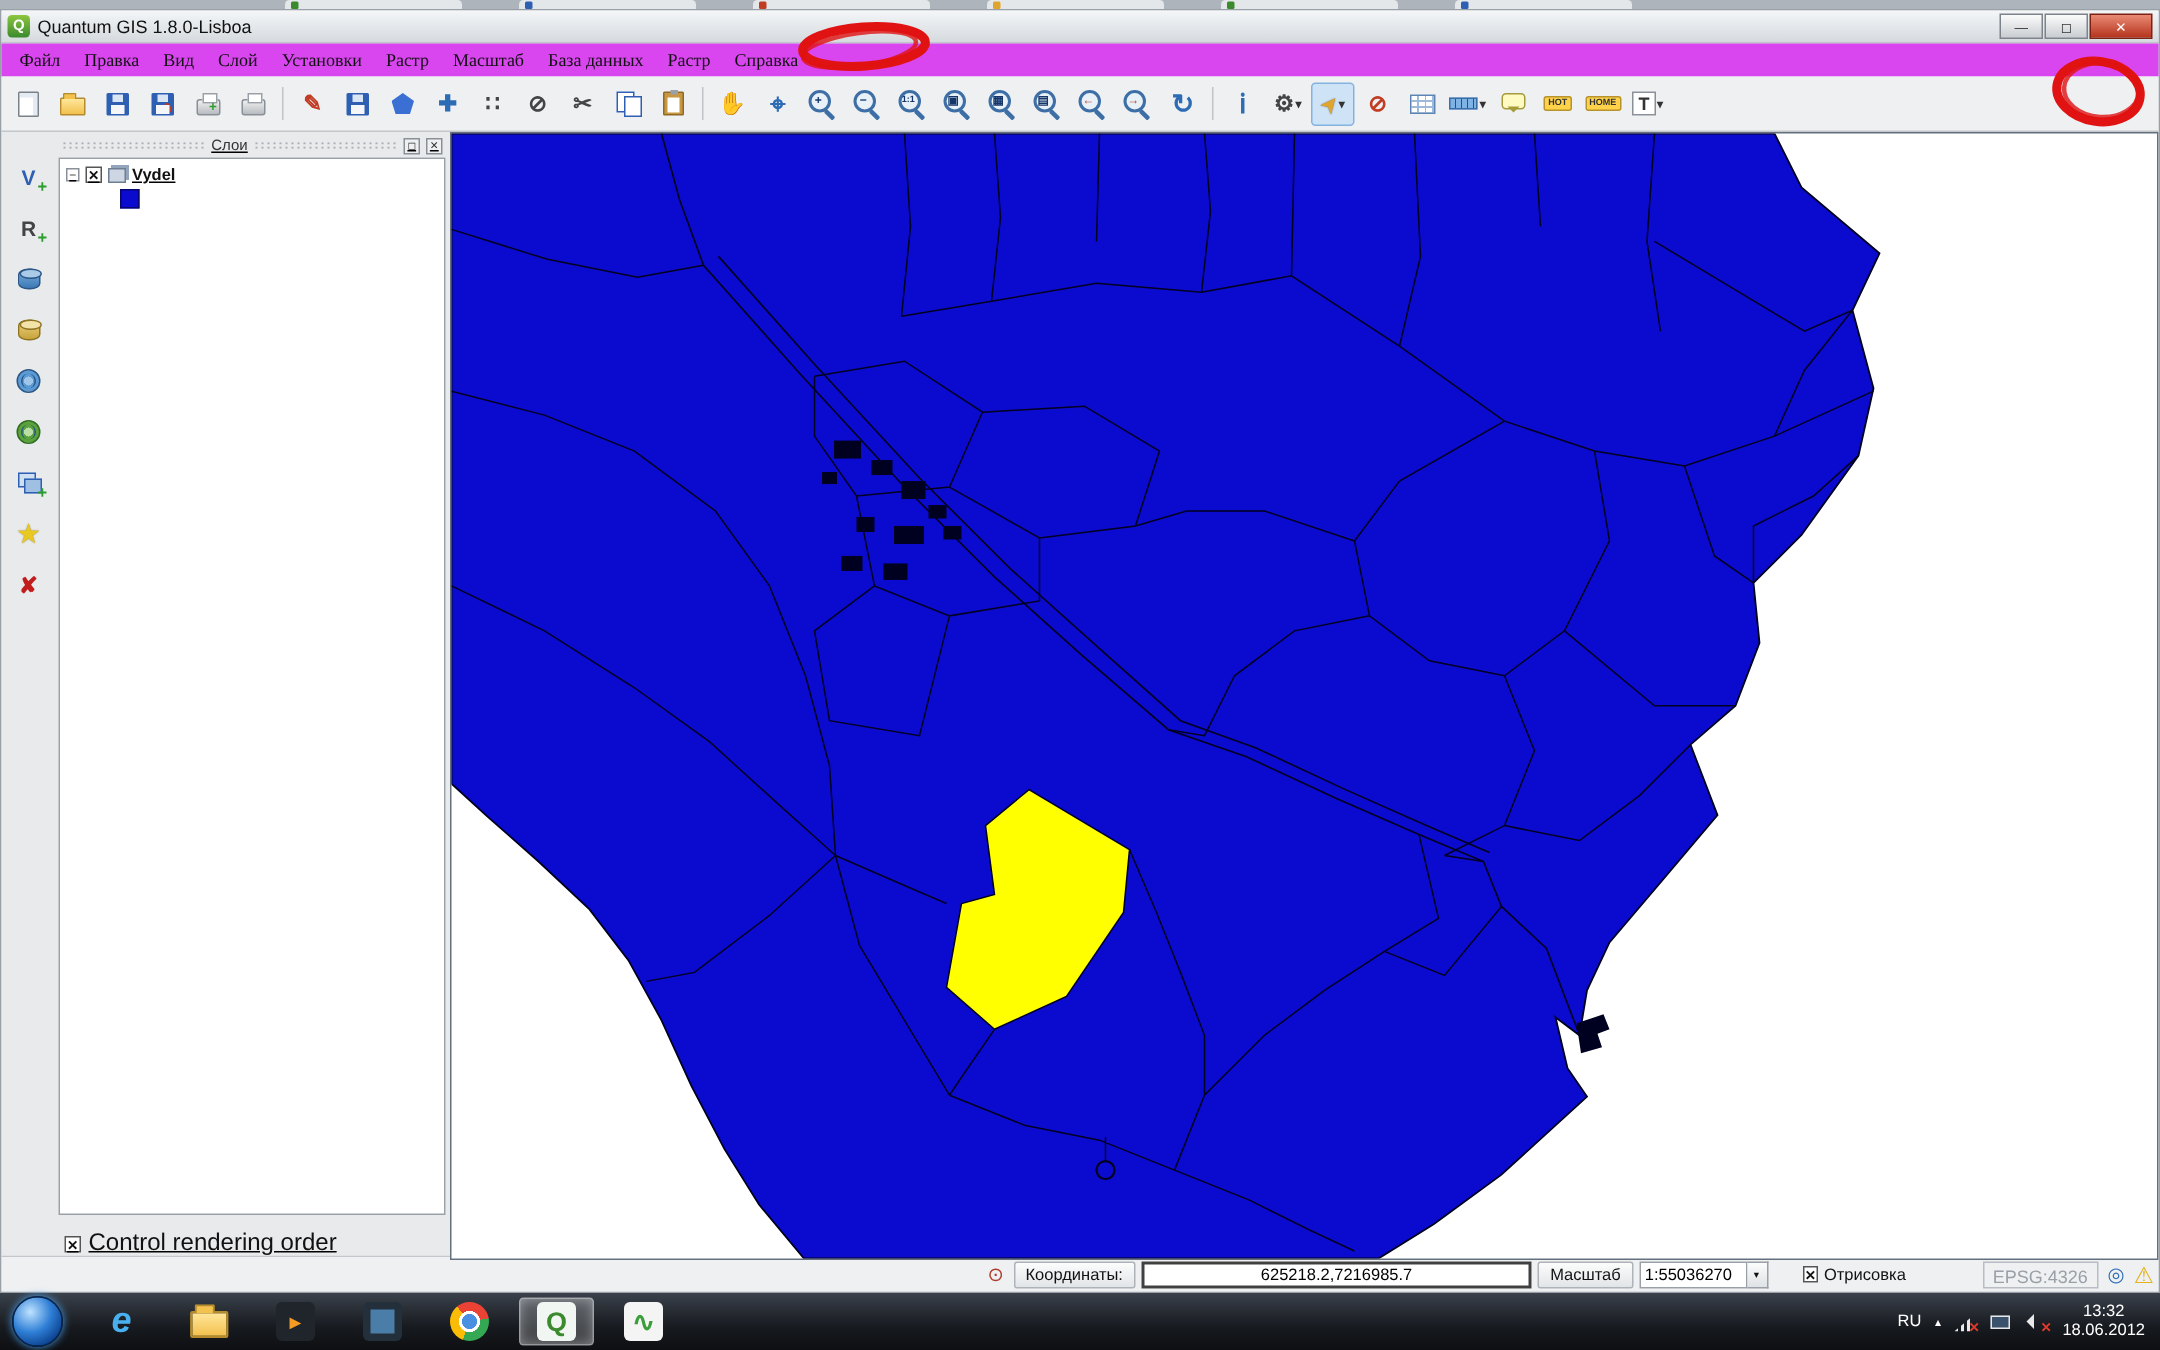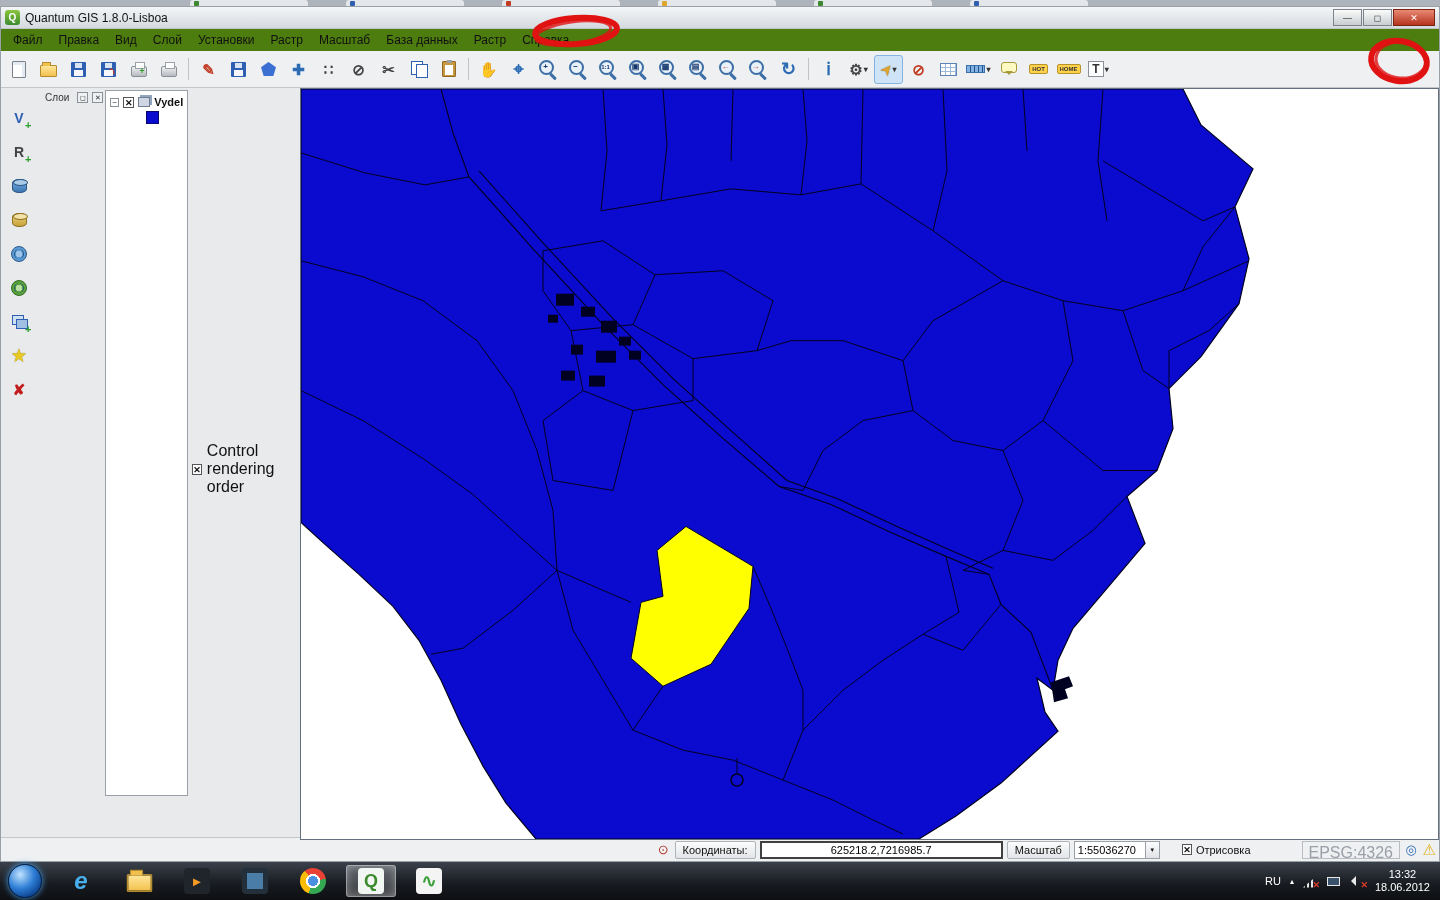--- a/index.html
+++ b/index.html
@@ -13,21 +13,21 @@
 
   
   .window { position:absolute; top:6px; left:0; width:1440px; height:856px; background:#eef0f2; border:1px solid #9aa0a8; display:flex; flex-direction:column; }
   .titlebar { height:22px; background:linear-gradient(#f4f6f8,#d5dade); display:flex; align-items:center; padding:0 4px; gap:5px; border-bottom:1px solid #bfc4ca; }
   .app-ic { width:15px; height:15px; border-radius:3px; background:linear-gradient(#8cc63f,#3b8a2e); color:#fff; font-size:10px; font-weight:bold; display:flex; align-items:center; justify-content:center; }
   .title { font-size:12px; color:#111; flex:1; }
   .winbtns { display:flex; gap:1px; }
   .win-btn { width:29px; height:17px; border:1px solid #7d838a; background:linear-gradient(#fbfbfb,#c9cdd1); font-size:9px; display:flex; align-items:center; justify-content:center; color:#333; }
   .win-btn.close { width:42px; background:linear-gradient(#e98a74,#b5331d); color:#fff; border-color:#7c2213; }
 
-  .menubar { height:22px; display:flex; align-items:center; background:#4d7c0f; padding-left:4px; }
+  .menubar { height:22px; display:flex; align-items:center; background:#d946ef; padding-left:4px;font-family:Liberation Serif, serif; }
   .menu-item { font-size:12px; color:#111; padding:3px 8px; cursor:default; }
 
   .toolbar { height:37px; background:#eef0f2; border-bottom:1px solid #c3c7cc; display:flex; align-items:center; padding:0 3px; gap:1px; }
   .tb-btn { min-width:29px; height:29px; border-radius:3px; display:flex; align-items:center; justify-content:center; gap:1px; position:relative; }
   .tb-btn.pressed { background:#cfe3f6; border:1px solid #84b3e0; }
   .tb-sep { width:1px; height:22px; background:#c0c4c9; margin:0 4px; }
   .glyph { font-size:15px; color:#444; line-height:1; }
   .glyph.red { color:#c23b23; } .glyph.blue { color:#2d6cb5; } .glyph.tan { color:#caa36a; } .glyph.big { font-size:18px; font-weight:bold; }
   .dd { font-size:8px; color:#333; }
 
@@ -79,21 +79,21 @@
     radial-gradient(circle at 50% 50%, #9fc6e8 0 30%, #5b9bd5 31% 100%); position:relative; }
   .ic-globe::after { content:""; position:absolute; inset:2px; border-radius:50%; border-left:1px solid #2a5584; border-right:1px solid #2a5584; }
   .ic-globe.green { background:radial-gradient(circle at 50% 50%, #b9e0a2 0 30%, #5aa33c 31% 100%); border-color:#2f6b1c; }
   .ic-layers { width:15px; height:13px; position:relative; }
   .ic-layers::before,.ic-layers::after { content:""; position:absolute; width:10px; height:8px; background:#cfe0f2; border:1px solid #2f5fb3; }
   .ic-layers::before { left:0; top:0; } .ic-layers::after { left:4px; top:4px; background:#9fc0e2; }
   .star { color:#e8c822; font-size:16px; text-shadow:0 0 1px #8a7313; font-style:normal; }
   .xred { color:#c21d1d; font-size:15px; font-weight:bold; font-style:normal; }
 
   
-  .left-dock { position:absolute; left:38px; top:2px; width:258px; height:748px; display:flex; flex-direction:row; }
+  .left-dock { position:absolute; left:38px; top:2px; width:258px; height:748px; display:flex; flex-direction:column;text-decoration:underline; }
   .panel-header { height:15px; display:flex; align-items:center; gap:4px; padding:0 2px; }
   .dots { flex:1; height:6px; background-image:radial-gradient(#9aa0a8 0.8px, transparent 0.9px); background-size:4px 3px; }
   .panel-title { font-size:10px; color:#333; }
   .ph-btn { width:11px; height:11px; border:1px solid #8a9097; background:#eef0f2; font-size:7px; display:flex; align-items:center; justify-content:center; color:#333; }
   .panel-body { background:#fff; border:1px solid #9aa0a8; height:706px; padding:5px 4px; }
   .tree-row { display:flex; align-items:center; gap:4px; }
   .expander { width:9px; height:9px; border:1px solid #8a9097; font-size:8px; line-height:7px; text-align:center; color:#333; background:#fff; }
   .cb { width:11px; height:11px; border:1px solid #555; background:#fff; font-size:9px; line-height:10px; text-align:center; color:#111; font-weight:bold; }
   .layer-ic { width:12px; height:10px; background:#cdd6e2; border:1px solid #6f7e92; box-shadow:2px -2px 0 #93a5bd; }
   .layer-name { font-size:11px; font-weight:bold; color:#111; }
@@ -107,21 +107,21 @@
   .map-canvas svg { display:block; width:100%; height:100%; }
 
   
   .statusbar { height:24px; background:#eef0f2; border-top:1px solid #c3c7cc; display:flex; align-items:center; gap:4px; padding:0 3px 0 655px; font-size:11px; color:#111; }
   .sb-ic { width:18px; height:18px; display:flex; align-items:center; justify-content:center; font-size:13px; }
   .sb-btn { height:18px; border:1px solid #aeb3b9; background:linear-gradient(#fcfcfc,#e2e5e8); border-radius:2px; font-size:11px; padding:0 7px; display:flex; align-items:center; }
   .sb-field { height:18px; width:300px; border:2px solid #404040; background:#fff; font-size:11px; text-align:center; font-family:"Liberation Sans",sans-serif; }
   .scale-wrap { display:flex; align-items:center; }
   .scale-field { height:18px; width:72px; border:1px solid #9aa0a8; background:#fff; font-size:11px; padding-left:3px; font-family:"Liberation Sans",sans-serif; }
   .combo-arrow { width:14px; height:18px; border:1px solid #9aa0a8; border-left:none; background:linear-gradient(#fcfcfc,#dfe2e6); font-size:7px; display:flex; align-items:center; justify-content:center; }
-  .epsg { height:18px; border:1px solid #b8bdc3; color:#9aa0a8; padding:2px 6px; font-size:16px;margin-left:47px; }
+  .epsg { height:18px; border:1px solid #b8bdc3; color:#9aa0a8; padding:2px 6px; font-size:12px;margin-left:47px; }
   .warn { color:#e3b320; font-size:15px; }
 
   
   .taskbar { position:absolute; left:0; bottom:0; width:1440px; height:38px; background:linear-gradient(#3a414b,#171a1f 60%,#0d0f12); display:flex; align-items:center; }
   .start-orb { width:34px; height:34px; margin:0 10px 0 8px; border-radius:50%; background:radial-gradient(circle at 35% 30%, #bfe3ff, #2f7fd6 45%, #0a3f8c 80%); border:1px solid #06244d; box-shadow:0 0 6px #4aa0e8; }
   .tb-app { width:50px; height:32px; margin:0 4px; border-radius:3px; display:flex; align-items:center; justify-content:center; }
   .tb-app.active { background:rgba(255,255,255,.22); border:1px solid rgba(255,255,255,.45); box-shadow:inset 0 0 8px rgba(255,255,255,.35); }
   .app-e { color:#49b0ef; font-size:24px; font-weight:bold; font-style:italic; }
   .app-sq { width:26px; height:26px; border-radius:4px; display:flex; align-items:center; justify-content:center; }
   .app-media { background:#20242b; color:#f59a23; font-size:13px; }

